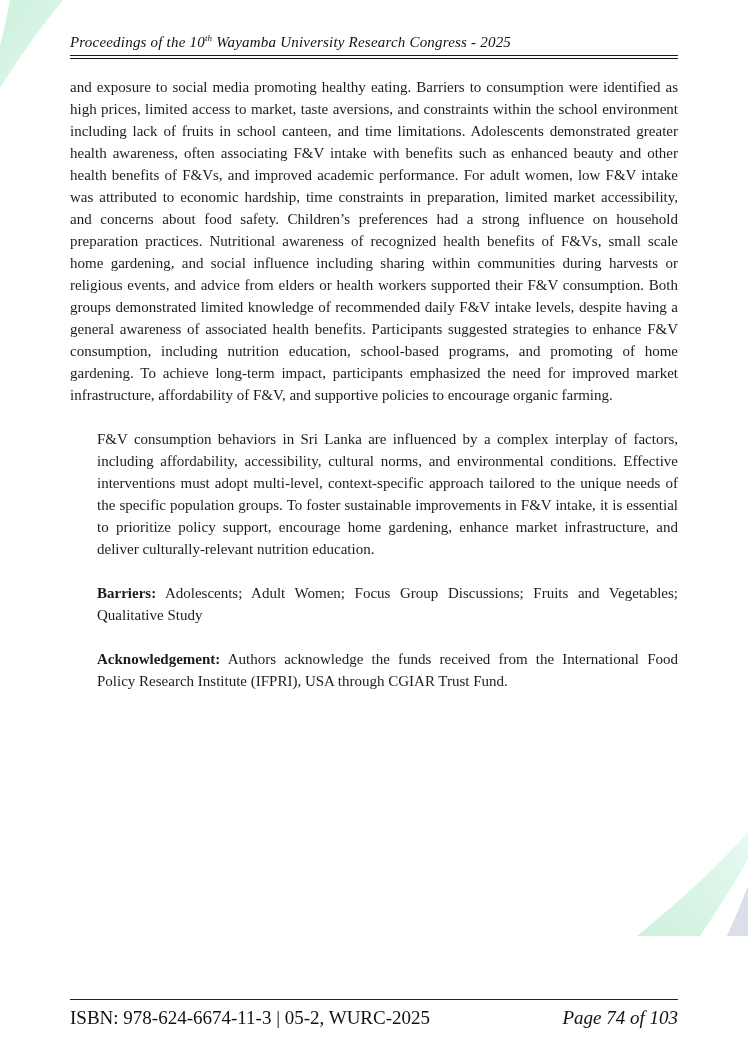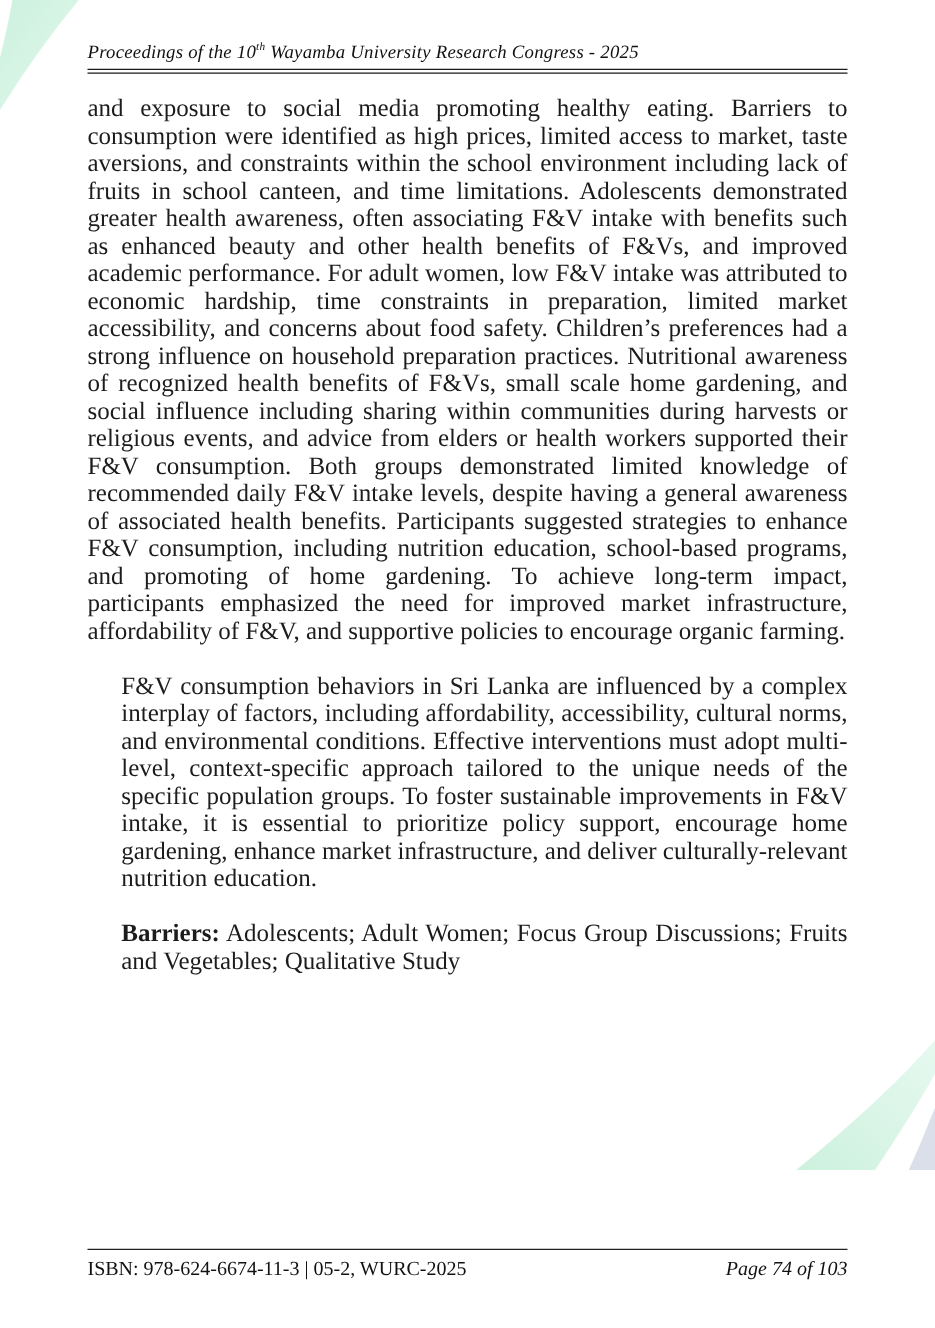--- a/index.html
+++ b/index.html
@@ -36,37 +36,37 @@
     font-size:9px;
     vertical-align:super;
     line-height:0;
   }
 
   .content{
     position:absolute;
     left:70px;right:70px;top:76px;
   }
   .para{
-    font-size:20px;
+    font-size:15px;
     line-height:22px;
     text-align:justify;
     margin:0;
   }
   .para + .para{margin-top:22px;margin-left:27px;}
   .label{font-weight:bold;}
 
   .footer{
     position:absolute;
     left:70px;right:70px;top:999px;
     border-top:1.5px solid #222;
     padding-top:7px;
     display:flex;
     justify-content:space-between;
     align-items:baseline;
-    font-size:16px;
+    font-size:19px;
   }
   .footer-isbn{color:#111;}
   .footer-page{font-style:italic;color:#111;}
 </style>
 </head>
 <body>
 
 <div class="page">
 
   <svg class="corner-svg corner-tl" width="90" height="110" viewBox="0 0 90 110">
@@ -96,20 +96,21 @@
     <div class="header-title"><span>Proceedings of the 10</span><sup>th</sup><span> Wayamba University Research Congress - 2025</span></div>
   </div>
 
   <div class="content">
     <p class="para">and exposure to social media promoting healthy eating. Barriers to consumption were identified as high prices, limited access to market, taste aversions, and constraints within the school environment including lack of fruits in school canteen, and time limitations. Adolescents demonstrated greater health awareness, often associating F&amp;V intake with benefits such as enhanced beauty and other health benefits of F&amp;Vs, and improved academic performance. For adult women, low F&amp;V intake was attributed to economic hardship, time constraints in preparation, limited market accessibility, and concerns about food safety. Children’s preferences had a strong influence on household preparation practices. Nutritional awareness of recognized health benefits of F&amp;Vs, small scale home gardening, and social influence including sharing within communities during harvests or religious events, and advice from elders or health workers supported their F&amp;V consumption. Both groups demonstrated limited knowledge of recommended daily F&amp;V intake levels, despite having a general awareness of associated health benefits. Participants suggested strategies to enhance F&amp;V consumption, including nutrition education, school-based programs, and promoting of home gardening. To achieve long-term impact, participants emphasized the need for improved market infrastructure, affordability of F&amp;V, and supportive policies to encourage organic farming.</p>
 
     <p class="para">F&amp;V consumption behaviors in Sri Lanka are influenced by a complex interplay of factors, including affordability, accessibility, cultural norms, and environmental conditions. Effective interventions must adopt multi-level, context-specific approach tailored to the unique needs of the specific population groups. To foster sustainable improvements in F&amp;V intake, it is essential to prioritize policy support, encourage home gardening, enhance market infrastructure, and deliver culturally-relevant nutrition education.</p>
 
     <p class="para"><span class="label">Barriers:</span> <span>Adolescents; Adult Women; Focus Group Discussions; Fruits and Vegetables; Qualitative Study</span></p>
 
+    <p class="para"><span class="label">Acknowledgement:</span> <span>Authors acknowledge the funds received from the International Food Policy Research Institute (IFPRI), USA through CGIAR Trust Fund.</span></p>
   </div>
 
   <div class="footer">
     <span class="footer-isbn">ISBN: 978-624-6674-11-3 | 05-2, WURC-2025</span>
     <span class="footer-page">Page 74 of 103</span>
   </div>
 
 </div>
 
 </body></html>

